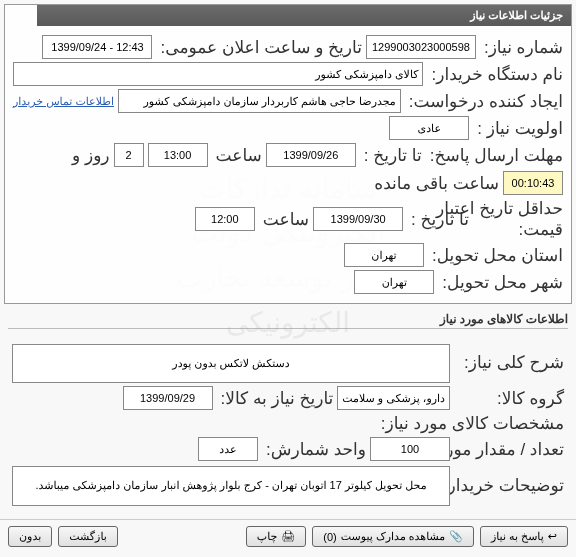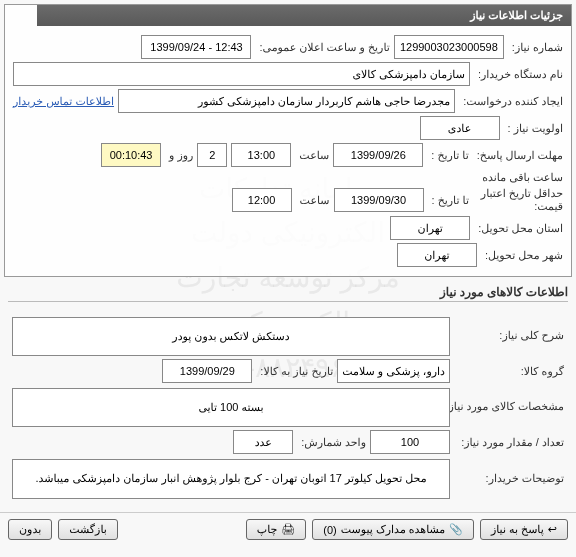--- a/index.html
+++ b/index.html
@@ -42,21 +42,21 @@
 
 .row {
   display: flex;
   align-items: center;
   margin: 3px 0;
   gap: 4px;
   flex-wrap: wrap;
 }
 
 .label {
-  font-size: 11px;
+  font-size: 17px;
   color: #333;
   white-space: nowrap;
   padding-left: 4px;
 }
 
 .field {
   border: 1px solid #888;
   background: #fff;
   padding: 1px 4px;
   font-size: 11px;
@@ -142,21 +142,21 @@
 
     <div class="row">
       <span class="label">شماره نیاز:</span>
       <span class="field field-med">1299003023000598</span>
       <span class="label">تاریخ و ساعت اعلان عمومی:</span>
       <span class="field field-med">12:43 - 1399/09/24</span>
     </div>
 
     <div class="row">
       <span class="label">نام دستگاه خریدار:</span>
-      <span class="field field-wide">سازمان دامپزشکی کالای</span>
+      <span class="field field-wide">کالای دامپزشکی کشور</span>
     </div>
 
     <div class="row">
       <span class="label">ایجاد کننده درخواست:</span>
       <span class="field field-wide">مجدرضا حاجی هاشم کاربردار سازمان دامپزشکی کشور</span>
       <a class="link" href="#">اطلاعات تماس خریدار</a>
     </div>
 
     <div class="row">
       <span class="label">اولویت نیاز :</span>
@@ -212,21 +212,20 @@
 
     <div class="row">
       <span class="label" style="width:110px">گروه کالا:</span>
       <span class="field field-med">دارو، پزشکی و سلامت</span>
       <span class="label">تاریخ نیاز به کالا:</span>
       <span class="field" style="min-width:90px">1399/09/29</span>
     </div>
 
     <div class="row">
       <span class="label" style="width:110px">مشخصات کالای مورد نیاز:</span>
-      <div class="textarea-box" style="flex:1">بسته 100 تایی</div>
     </div>
 
     <div class="row">
       <span class="label" style="width:110px">تعداد / مقدار مورد نیاز:</span>
       <span class="field" style="min-width:80px">100</span>
       <span class="label">واحد شمارش:</span>
       <span class="field">عدد</span>
     </div>
 
     <div class="row">

